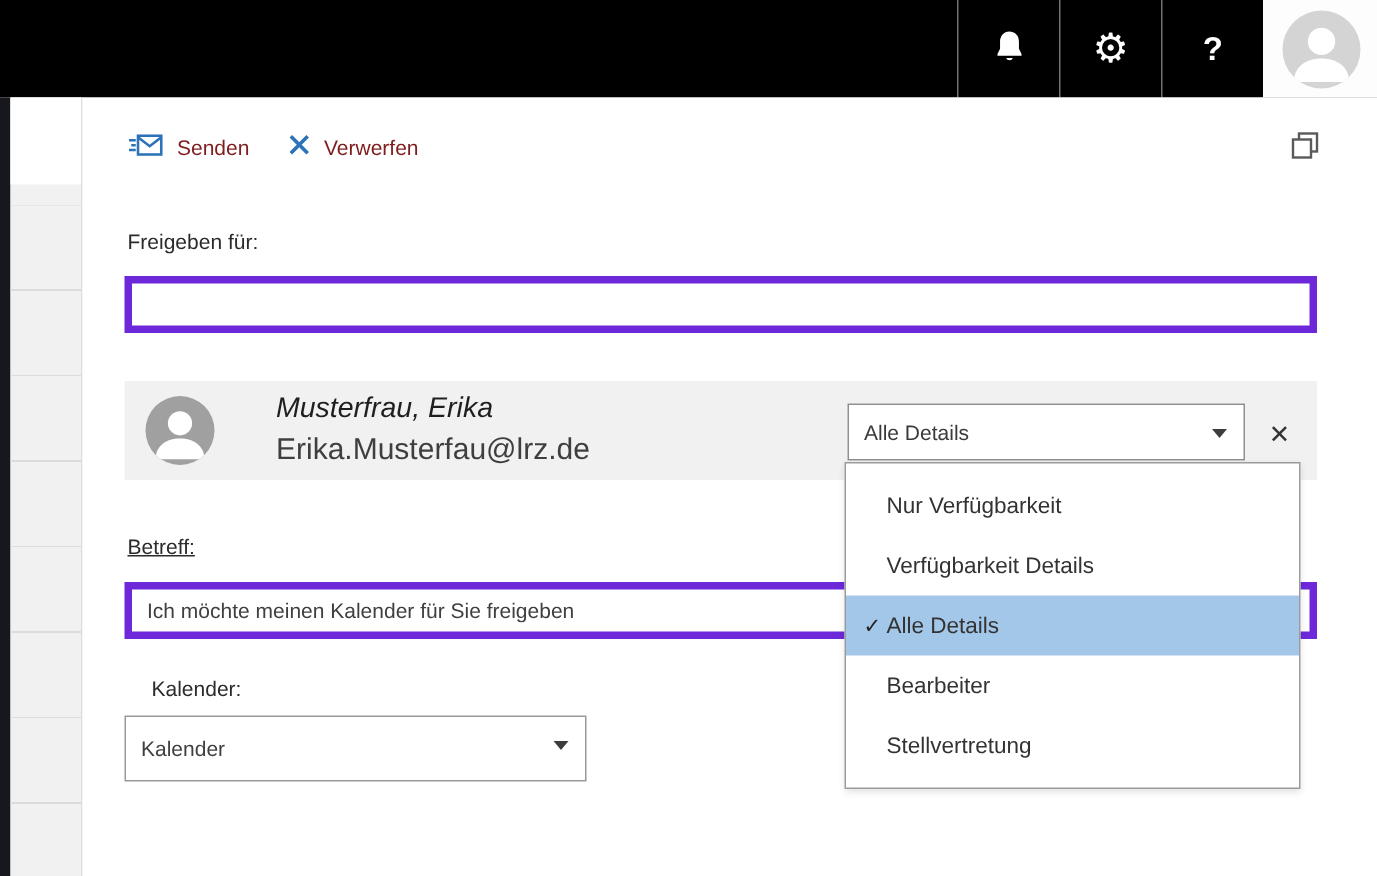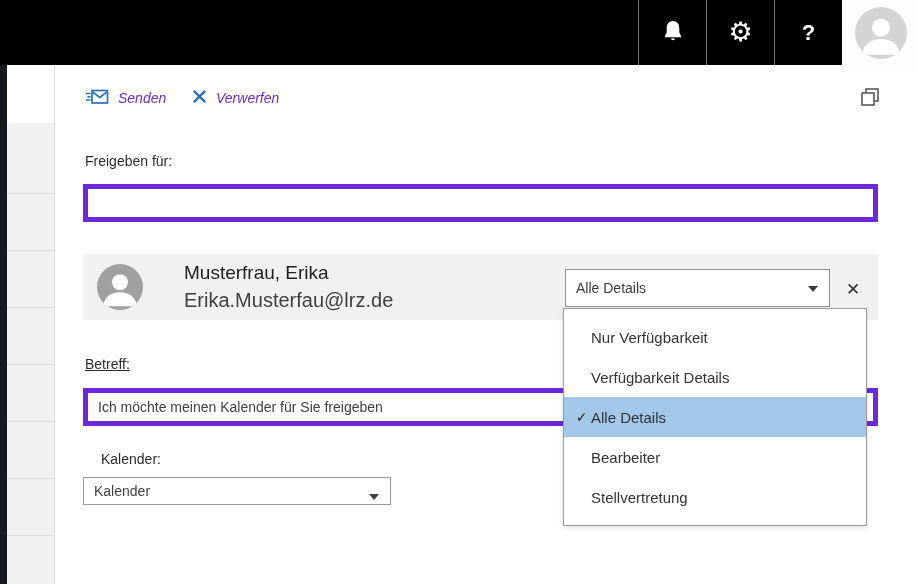--- a/index.html
+++ b/index.html
@@ -24,22 +24,22 @@
   .bg-strip{position:absolute;left:7px;top:65px;width:48px;height:519px;background:#f1f1f1;
             border-right:1px solid #dddddd;}
   .bg-strip .white-top{position:absolute;left:0;top:0;right:0;height:58px;background:#fff;}
   .bg-strip .rows{position:absolute;left:0;top:72px;right:0;bottom:0;
             background:repeating-linear-gradient(to bottom,transparent 0 56px,#dcdcdc 56px 57px);}
 
   
   .panel{position:absolute;left:55px;top:65px;width:863px;height:519px;background:#fff;}
 
   .tool-btn{position:absolute;display:flex;align-items:center;gap:9px;height:28px;top:84px;
-            background:none;border:none;cursor:pointer;font-size:14px;color:#6d28d9;
-            font-family:inherit;padding:0;font-style:italic;}
+            background:none;border:none;cursor:pointer;font-size:14px;color:#7f1d1d;
+            font-family:inherit;padding:0;}
   .tool-send{left:85px;}
   .tool-discard{left:192px;}
   .popout-btn{position:absolute;left:858px;top:86px;width:24px;height:24px;background:none;
               border:none;padding:0;cursor:pointer;}
 
   .field-label{position:absolute;font-size:14px;color:#2b2b2b;}
   .lbl-share{left:85px;top:153px;}
   .lbl-subject{left:85px;top:356px;text-decoration:underline;}
   .lbl-calendar{left:85px;top:451px;margin-left:16px;}
 
@@ -47,42 +47,42 @@
               background:#fff;font-family:inherit;font-size:14px;color:#3f3f3f;
               padding:0 10px;outline:none;}
   .inp-share{top:184px;}
   .inp-subject{top:388px;z-index:1;}
 
   
   .recipient-row{position:absolute;left:83px;top:254px;width:795px;height:66px;background:#f1f1f1;}
   .recipient-avatar{position:absolute;left:97px;top:264px;width:46px;height:46px;border-radius:50%;
                     background:#a0a0a0;overflow:hidden;}
   .recipient-avatar svg{display:block;width:100%;height:100%;}
-  .recipient-name{position:absolute;left:184px;top:262px;font-size:19px;color:#1f1f1f;}
+  .recipient-name{position:absolute;left:184px;top:262px;font-size:19px;color:#1f1f1f;font-style:italic;}
   .recipient-email{position:absolute;left:184px;top:289px;font-size:20px;color:#3f3f3f;}
 
   
   .perm-select{position:absolute;left:565px;top:269px;width:265px;height:38px;background:#fff;
                border:1px solid #8f8f8f;display:flex;align-items:center;cursor:pointer;}
   .perm-select .sel-text{padding-left:10px;font-size:14px;color:#3a3a3a;}
   .caret{position:absolute;right:11px;top:16px;width:0;height:0;
          border-left:5px solid transparent;border-right:5px solid transparent;
          border-top:6px solid #3d3d3d;}
   .remove-btn{position:absolute;left:841px;top:277px;width:24px;height:24px;background:none;
               border:none;cursor:pointer;font-size:17px;color:#333;padding:0;line-height:1;}
 
   
   .listbox{position:absolute;left:563px;top:308px;width:304px;background:#fff;
            border:1px solid #9b9b9b;padding:8px 0;z-index:20;
            box-shadow:0 2px 5px rgba(0,0,0,.12);}
   .opt{height:40px;display:flex;align-items:center;cursor:pointer;font-size:15px;color:#333;}
   .opt-check{width:19px;text-align:center;margin-left:8px;font-size:14px;color:#222;flex:none;}
 
   
-  .cal-select{position:absolute;left:83px;top:477px;width:308px;height:28px;background:#fff;
+  .cal-select{position:absolute;left:83px;top:477px;width:308px;height:44px;background:#fff;
               border:1px solid #999;display:flex;align-items:center;cursor:pointer;}
   .cal-select .sel-text{padding-left:10px;font-size:14px;color:#3f3f3f;}
 </style>
 </head>
 <body>
 
 <div class="stage">
 
   <header class="topbar">
     <button class="tb-btn">

